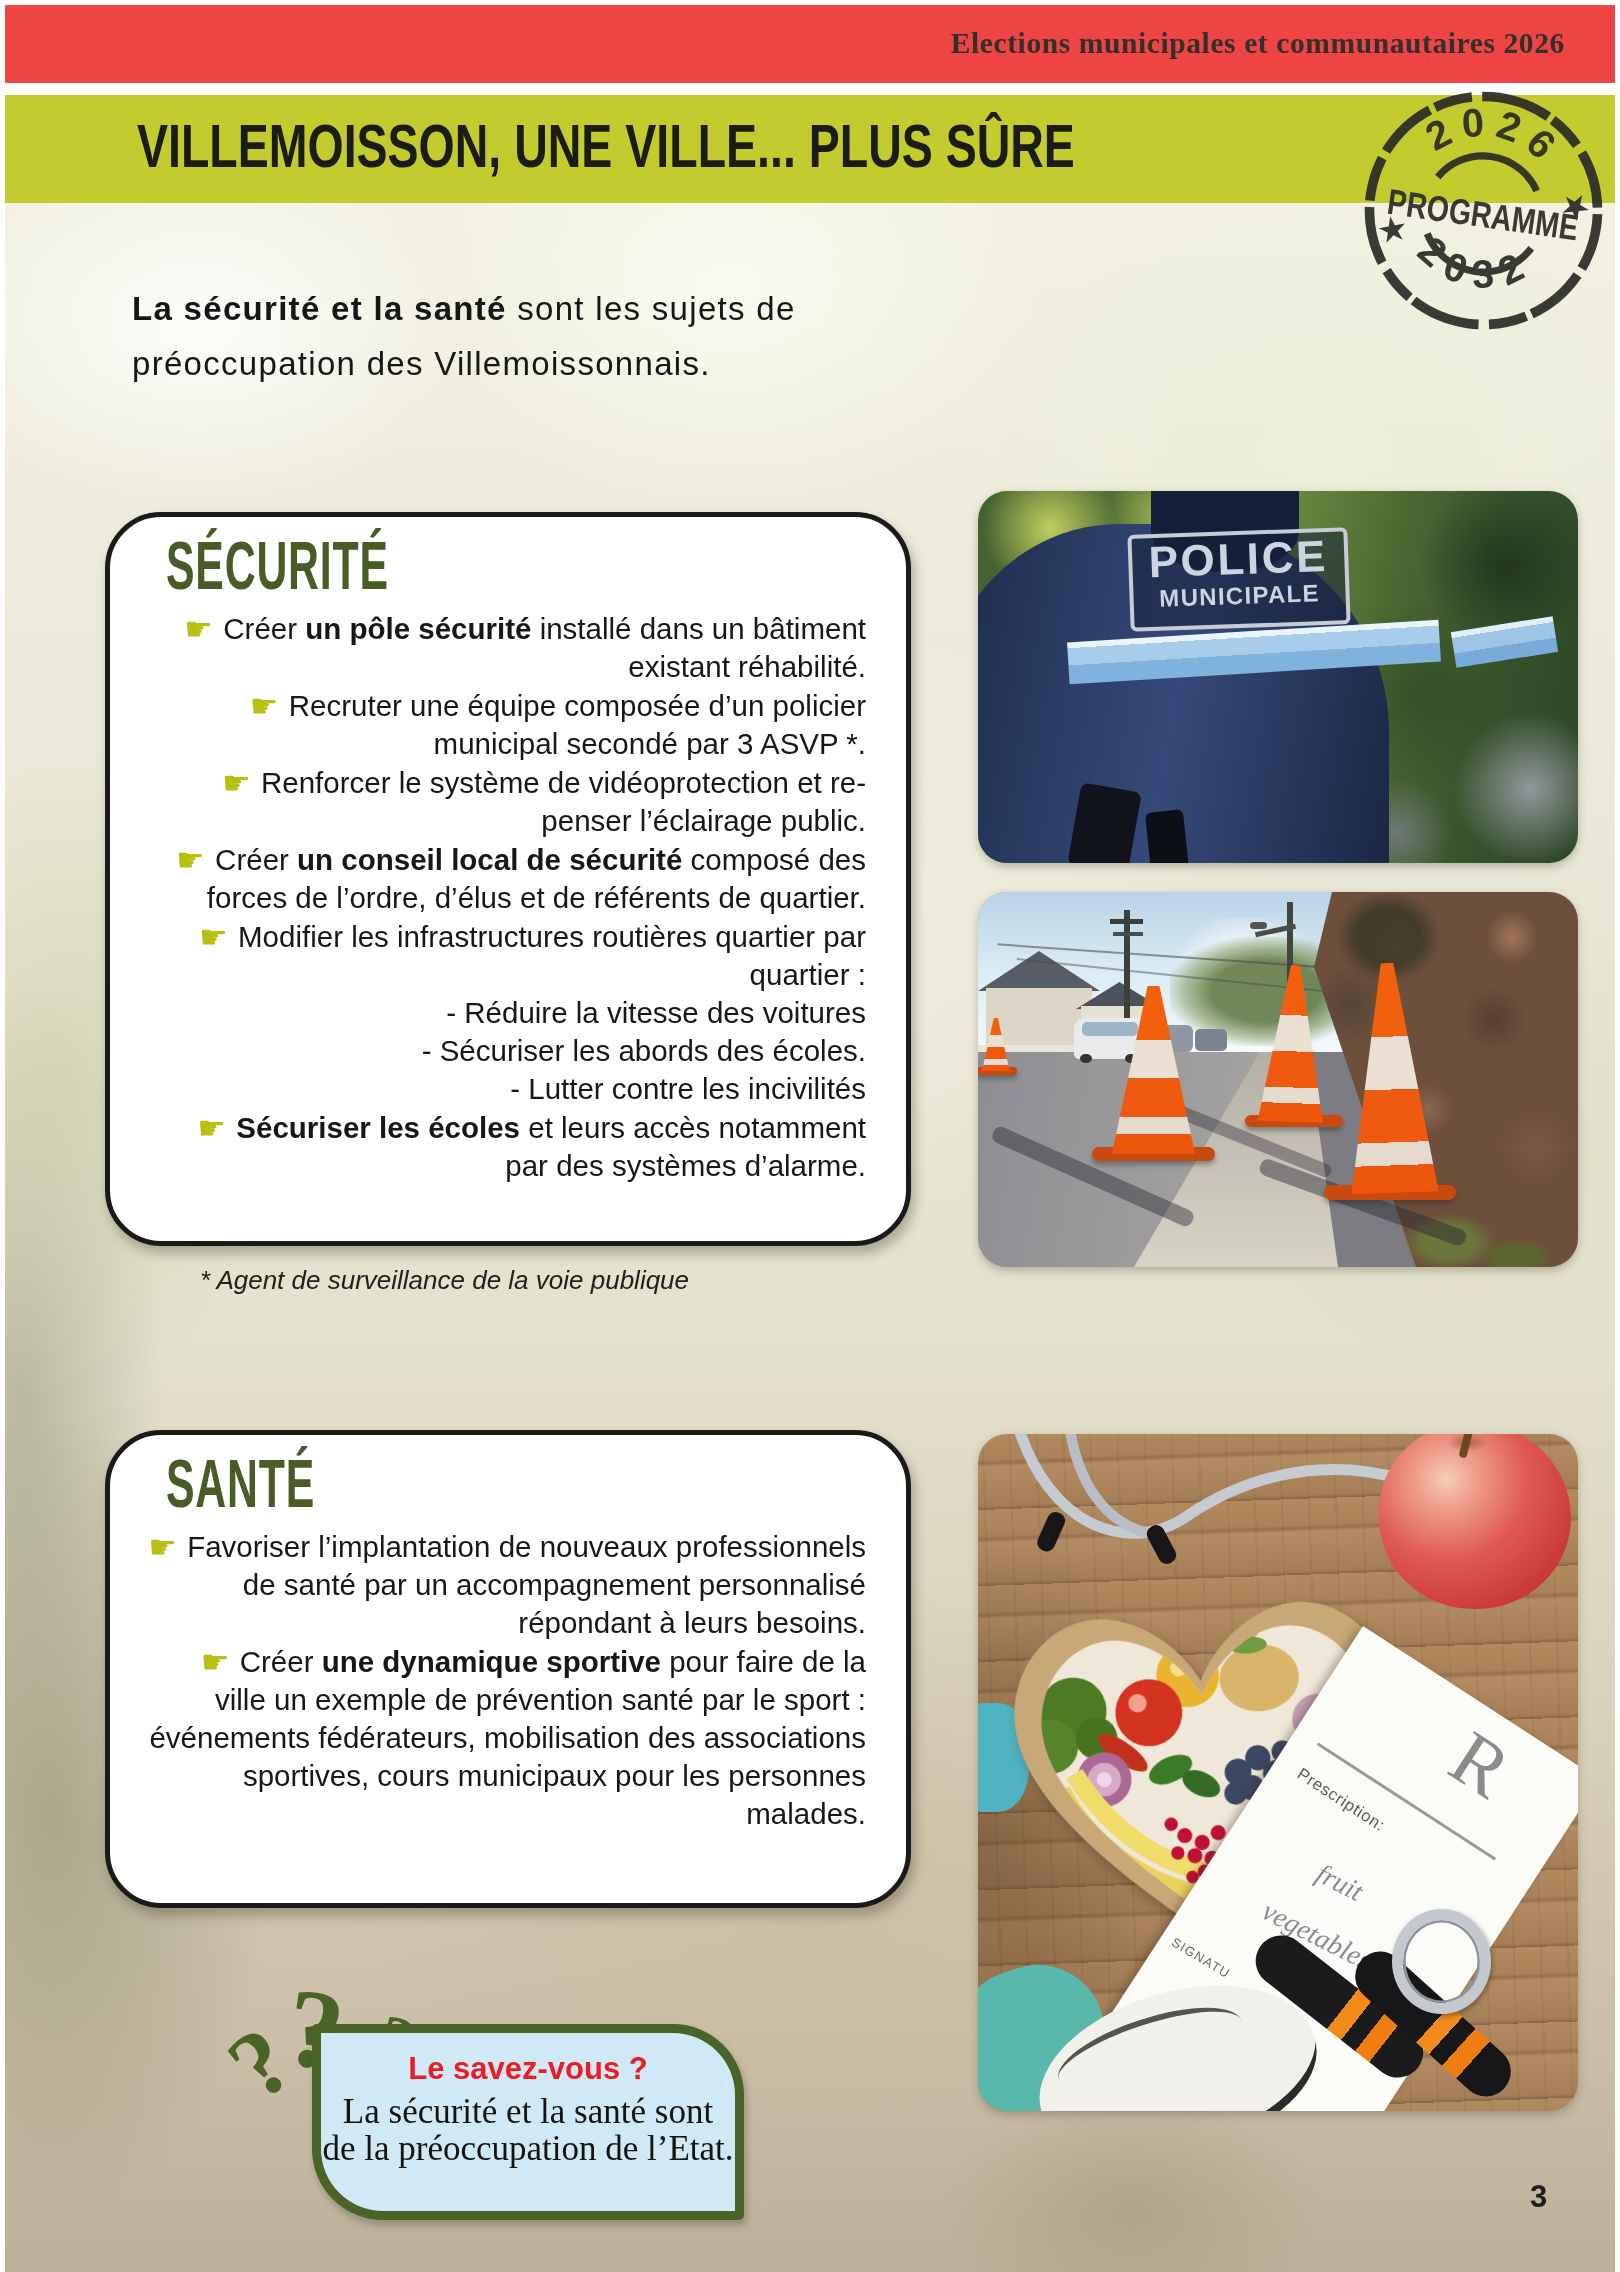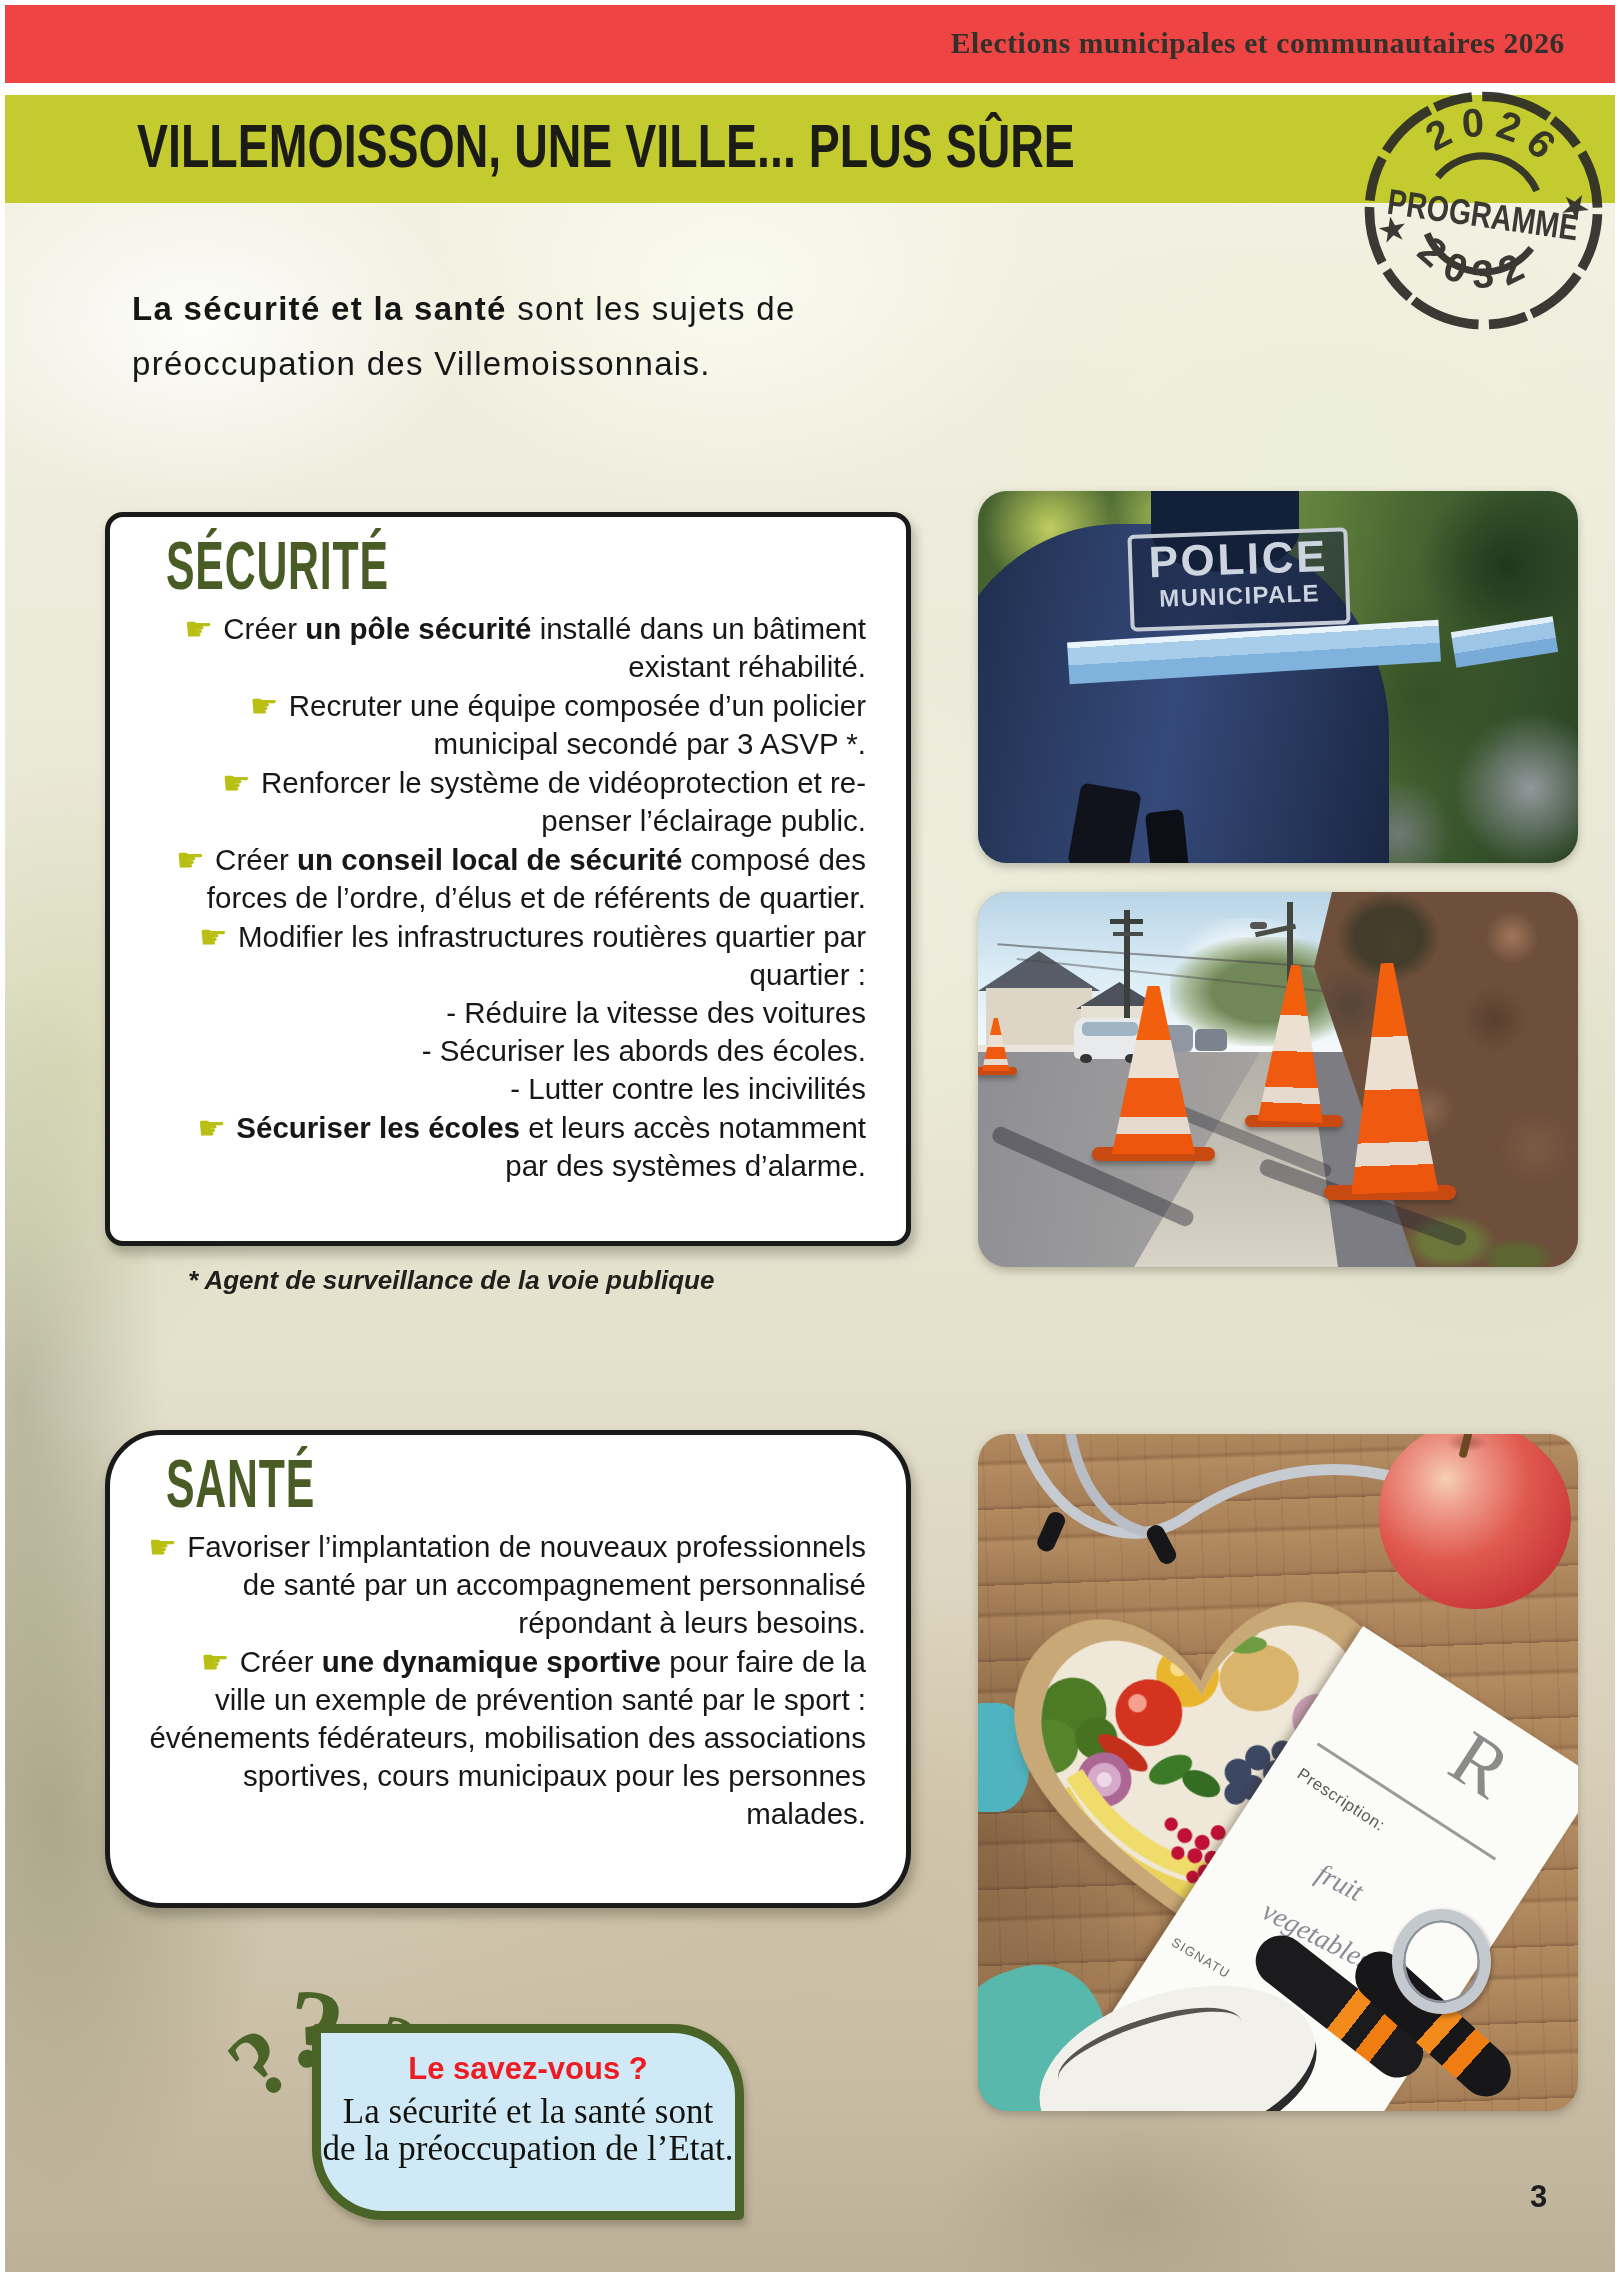--- a/index.html
+++ b/index.html
@@ -33,23 +33,23 @@
   
   .box{position:absolute;background:#ffffff;border:5.8px solid #1a1a1a;border-radius:56px;
     box-shadow:3.8px 7.7px 10.3px rgba(70,65,50,.35);}
   .box h2{margin:9px 0 3.8px 56px;font-size:69px;font-weight:bold;color:#4a5c26;
     transform:scaleX(0.62);transform-origin:left center;letter-spacing:1.3px;white-space:nowrap;}
   .box .body{margin-left:37px;width:719px;font-size:29.5px;line-height:38px;color:#171717;text-align:right;}
   .item{margin:0;}
   .item b{font-weight:bold;}
   .hand{color:#b9c013;font-size:32px;margin-right:10.3px;position:relative;top:1.3px;}
   .sub{margin:0 0 0 114px;}
-  .securite{left:105px;top:512px;width:796px;height:724px;border-radius:18px;}
+  .securite{left:105px;top:512px;width:796px;height:724px;}
   .sante{left:105px;top:1430px;width:796px;height:468px;}
-  .footnote{position:absolute;left:188px;top:1265px;font-style:italic;font-size:26px;color:#20201c;font-weight:bold;}
+  .footnote{position:absolute;left:200px;top:1265px;font-style:italic;font-size:26px;color:#20201c;}
   
   .savez{position:absolute;left:312px;top:2024px;width:414px;height:163px;background:#cfe9f6;
     border:9px solid #4a6326;border-radius:5.1px 71px 5.1px 71px;text-align:center;padding-top:15.4px;
     box-shadow:2.6px 5.1px 6.4px rgba(70,65,50,.3);}
   .savez-title{font-size:31px;font-weight:bold;color:#ee1b22;margin:2.6px 0 6.4px 0;}
   .savez-line{font-family:"Liberation Serif",serif;font-size:35px;line-height:37px;color:#13130f;}
   .qmark{position:absolute;font-family:"Liberation Serif",serif;font-weight:bold;color:#4a6326;}
   .q1{left:287px;top:1965px;font-size:112px;transform:rotate(8deg);}
   .q2{left:379px;top:2002px;font-size:69px;transform:rotate(16deg);}
   .q3{left:236px;top:2007px;font-size:96px;transform:rotate(-38deg);}

